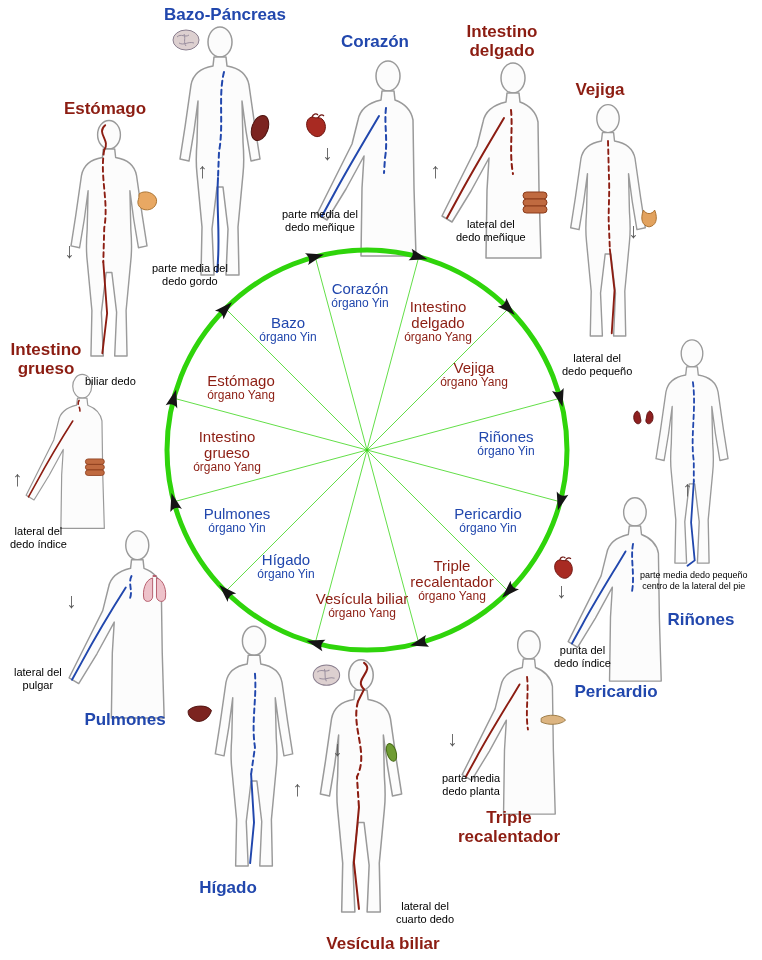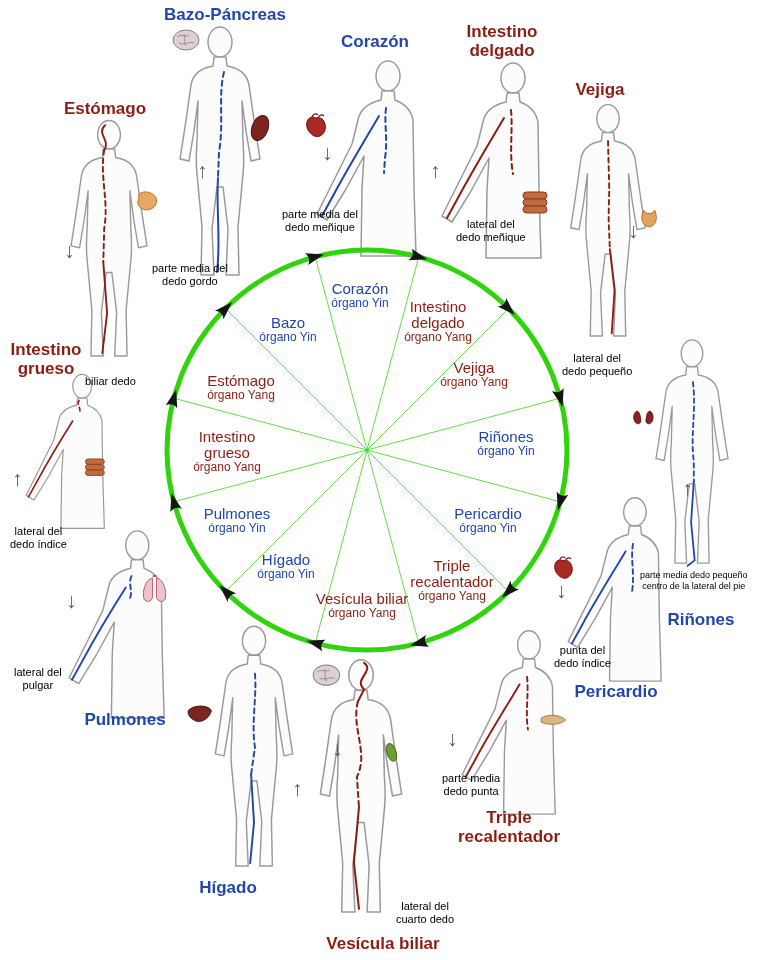--- a/index.html
+++ b/index.html
@@ -291,21 +291,21 @@
 dedo meñique</div>
   <div class="fig-note" style="left:456px;top:218px">lateral del
 dedo meñique</div>
   <div class="fig-note" style="left:562px;top:352px">lateral del
 dedo pequeño</div>
   <div class="fig-note" style="left:640px;top:570px;font-size:9px">parte media dedo pequeño
 centro de la lateral del pie</div>
   <div class="fig-note" style="left:554px;top:644px">punta del
 dedo índice</div>
   <div class="fig-note" style="left:442px;top:772px">parte media
-dedo punta</div>
+dedo planta</div>
   <div class="fig-note" style="left:396px;top:900px">lateral del
 cuarto dedo</div>
   <div class="fig-note" style="left:14px;top:666px">lateral del
 pulgar</div>
   <div class="fig-note" style="left:10px;top:525px">lateral del
 dedo índice</div>
   <div class="fig-note" style="left:85px;top:375px">biliar dedo</div>
 
   <div class="dir-arrow" style="left:64px;top:240px">↓</div>
   <div class="dir-arrow" style="left:197px;top:160px">↑</div>

